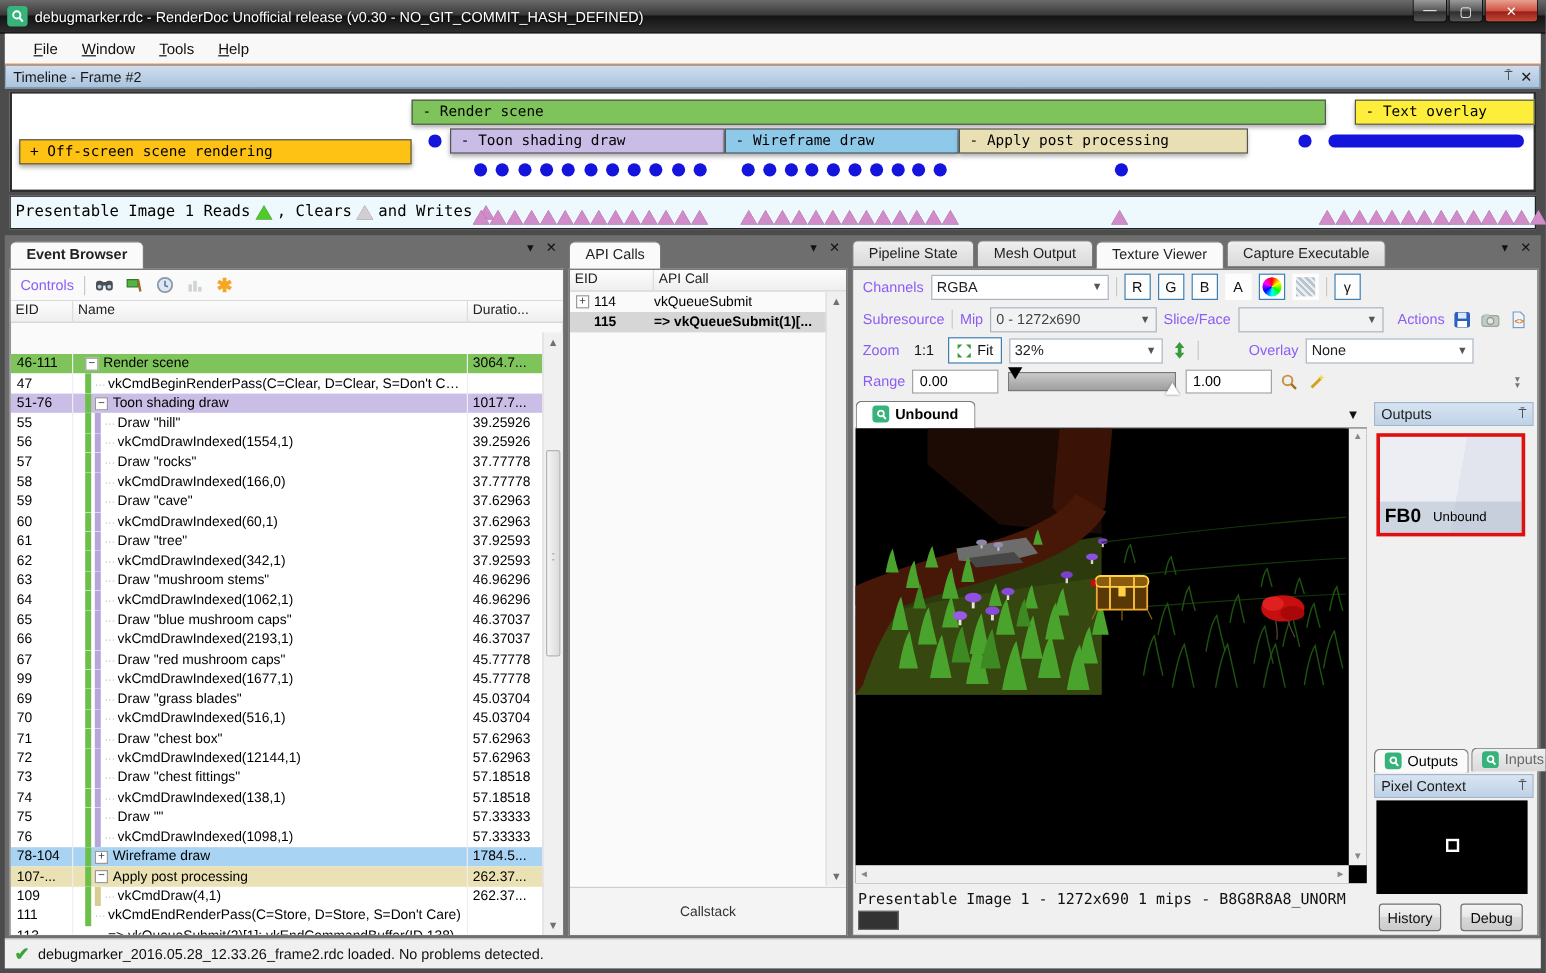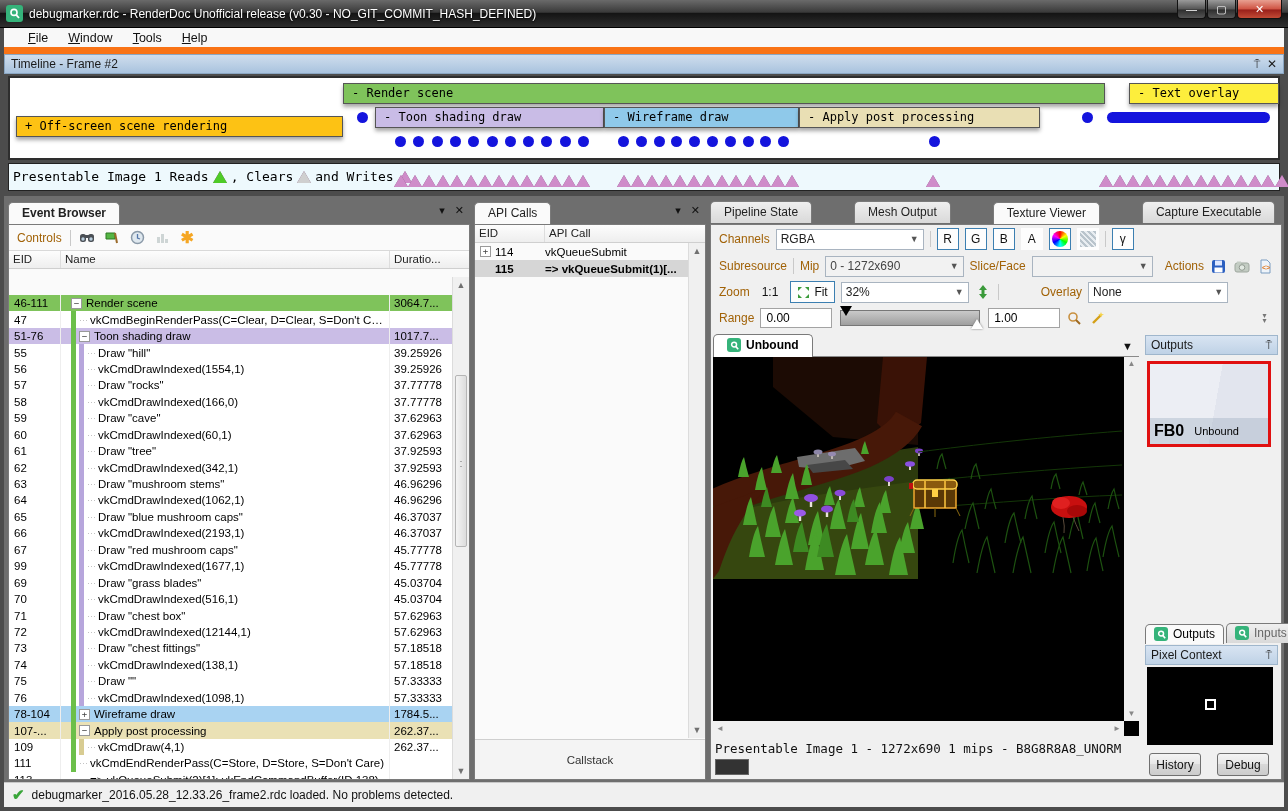--- a/index.html
+++ b/index.html
@@ -14,21 +14,21 @@
   #titlebar .logo { width:17px; height:17px; border-radius:3px; background:#35b37a; margin-right:6px;
     display:flex; align-items:center; justify-content:center; flex:none; }
   #titlebar .title { font-size:12px; text-shadow:0 1px 2px #000; }
   .winbtns { position:absolute; right:6px; top:0; display:flex; }
   .winbtn { width:29px; height:19px; border:1px solid #111; border-top:none; border-radius:0 0 4px 4px;
     background:linear-gradient(#9a9a9a,#565656 50%,#2e2e2e 55%,#555); color:#fff; font-size:11px;
     display:flex; align-items:center; justify-content:center; margin-left:1px; }
   .winbtn.close { width:45px; background:linear-gradient(#e8a091,#cf5343 50%,#99201a 55%,#c24a35); }
 
   #menubar { position:absolute; left:4px; right:4px; top:28px; height:26px; background:#f8f8f8;
-    border-bottom:7px solid #f97316; display:flex; align-items:center; padding-left:14px; }
+    border-bottom:1px solid #f97316; display:flex; align-items:center; padding-left:14px; }
   .menu-item { padding:4px 10px; color:#111; font-size:12.5px; }
 
   
   #timeline-hdr { position:absolute; left:4px; right:4px; top:54px; height:20px;
     background:linear-gradient(#cfdded,#a9c3de); border:1px solid #8aa6c2; color:#1a1a1a;
     display:flex; align-items:center; padding:0 6px; font-size:12px; }
   #timeline-hdr .spacer { flex:1; }
   #timeline-body { position:absolute; left:8px; right:8px; top:76px; height:84px; background:#fff;
     border:2px solid #2e2e2e; }
   .tl-bar { position:absolute; border:1px solid #555; font-family:"DejaVu Sans Mono", monospace;
@@ -40,21 +40,21 @@
     border:1px solid #222; font-family:"DejaVu Sans Mono", monospace; font-size:13px; color:#000; }
   #timeline-markers .legend { position:absolute; left:4px; top:5px; display:flex; align-items:center; gap:4px; white-space:nowrap; }
   .tri { width:0; height:0; border-left:7px solid transparent; border-right:7px solid transparent;
     border-bottom:12px solid #cf8cc9; display:inline-block; filter:drop-shadow(0 0 .5px #7c4a78); }
   .tri.abs { position:absolute; bottom:3px; }
   .tri.green { border-bottom-color:#4ecb28; }
   .tri.gray { border-bottom-color:#cfcfcf; }
 
   
   .panel { position:absolute; }
-  .tabbar { height:24px; display:flex; align-items:center; color:#222;gap:40px; }
+  .tabbar { height:24px; display:flex; align-items:flex-start; color:#222; }
   .tab { border:1px solid #7a7a7a; border-bottom:none; border-radius:5px 5px 0 0; padding:3px 13px 4px;
     background:linear-gradient(#efefef,#d9d9d9); margin-right:2px; font-size:12px; white-space:nowrap;
     display:flex; align-items:center; gap:5px; }
   .tab.active { background:#fafafa; position:relative; top:1px; padding-bottom:5px; }
   .tab.bold { font-weight:bold; }
   .tabicons { margin-left:auto; display:flex; gap:10px; align-items:center; padding:0 6px 4px; color:#111; font-size:11px; }
   .pbody { position:absolute; left:0; right:0; top:24px; bottom:0; background:#fafafa; border:1px solid #7a7a7a; }
 
   
   #eb-toolbar { height:26px; border-bottom:1px solid #d9d9d9; display:flex; align-items:center; gap:8px; padding:0 8px; background:#fafafa; }
@@ -77,21 +77,21 @@
     background:linear-gradient(90deg,#f4f4f4,#dcdcdc); }
   .gripmark { position:absolute; left:4px; right:4px; top:50%; height:6px; border-top:1px solid #aaa; border-bottom:1px solid #aaa; }
 
   
   #api-rows .erow { height:17px; }
   #api-callstack { position:absolute; left:0; right:0; bottom:0; height:40px; border-top:1px solid #cfcfcf; background:#f4f4f4;
     display:flex; align-items:center; justify-content:center; color:#333; font-size:11.5px; }
 
   
   .ctlrow { display:flex; align-items:center; gap:6px; padding:0 8px; height:26px; }
-  .lbl { color:#a16207; font-size:12px; white-space:nowrap; }
+  .lbl { color:#8b5cf6; font-size:12px; white-space:nowrap; }
   .combo { background:#fff; border:1px solid #a9b4c0; height:21px; display:flex; align-items:center;
     padding:0 4px; font-size:12px; color:#222; position:relative; }
   .combo .carr { margin-left:auto; color:#555; font-size:9px; padding-left:6px; }
   .combo.dis { background:#f2f2f2; color:#444;text-align:right; }
   .sqbtn { width:22px; height:22px; border:1px solid #c8c8c8; background:#fdfdfd; display:flex; align-items:center;
     justify-content:center; font-size:12px; color:#111; }
   .sqbtn.on { border:1px solid #3c7fb1; }
   .flatbtn { padding:2px 6px; font-size:12px; color:#111; }
   .wheel { width:16px; height:16px; border-radius:50%;
     background:conic-gradient(#f00,#ff0,#0f0,#0ff,#00f,#f0f,#f00); }

